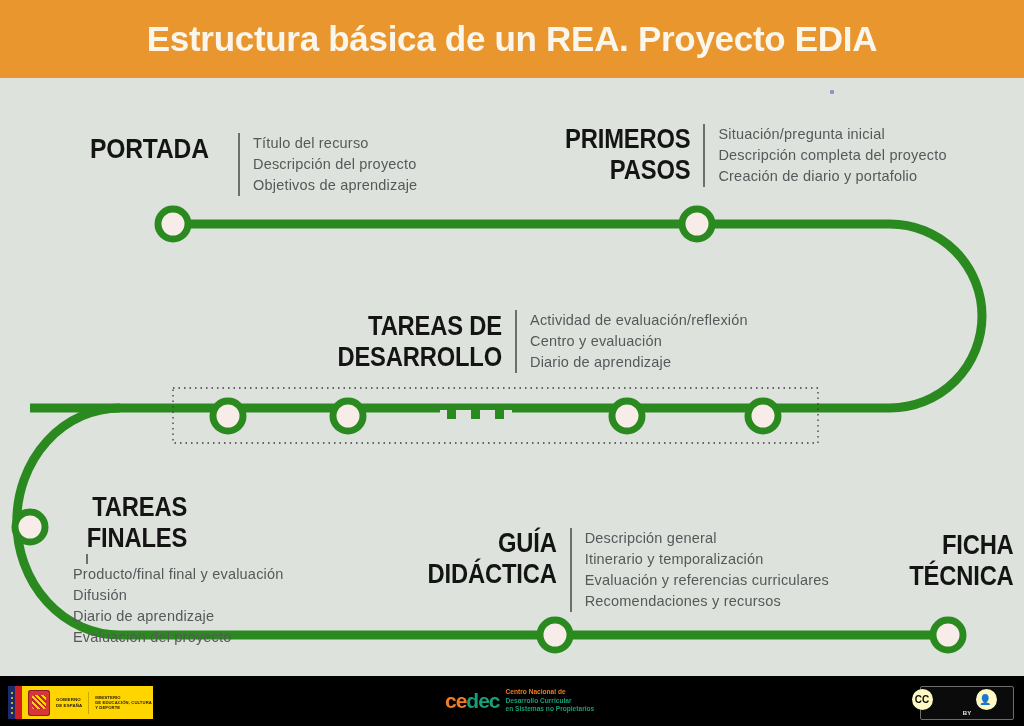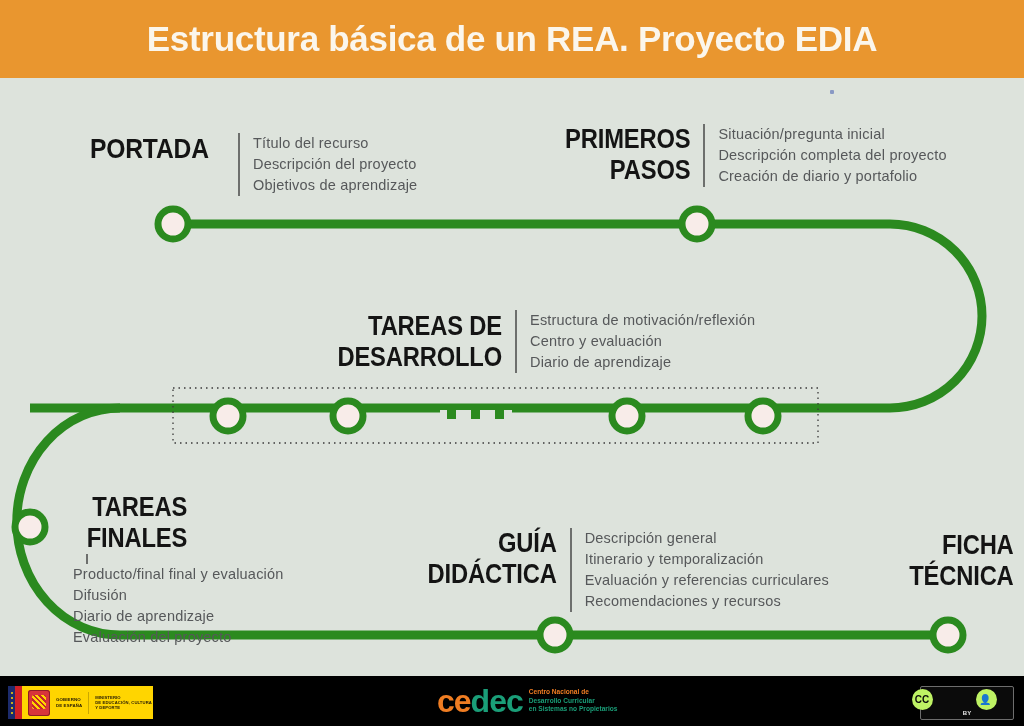--- a/index.html
+++ b/index.html
@@ -104,38 +104,38 @@
   .gob-sep{width:1px;height:22px;background:#caa800;margin:0 6px;flex:none;}
   .min-txt{
     font-size:4.2px;line-height:5.2px;color:#241a05;font-weight:bold;
     font-family:"Liberation Sans", sans-serif;letter-spacing:.1px;max-width:62px;
   }
 
   .cedec-logo{
     position:absolute;left:437px;top:684px;height:34px;
     display:flex;align-items:center;
   }
-  .cedec-word{font-size:32px;font-weight:bold;letter-spacing:-1px;
-    font-family:"Liberation Sans", sans-serif;}
+  .cedec-word{font-size:21px;font-weight:bold;letter-spacing:-1px;
+    font-family:"Liberation Sans", sans-serif;margin-left:8px;}
   .cedec-ce{color:#f07d22;}
   .cedec-dec{color:#1a9e78;}
   .cedec-tag{
     margin-left:6px;font-size:6.6px;line-height:8.4px;font-weight:bold;
     font-family:"Liberation Sans", sans-serif;
   }
   .cedec-tag .l1{color:#f07d22;}
   .cedec-tag .l2,.cedec-tag .l3{color:#1a9e78;}
 
   .cc-badge{
     position:absolute;left:920px;top:686px;width:92px;height:32px;
     background:#0b0b0b;border:1px solid #6d6d6d;border-radius:2px;
     display:flex;align-items:center;justify-content:center;gap:5px;
   }
   .cc-circle{
-    width:21px;height:21px;border-radius:50%;background:#bef264;color:#0b0b0b;
+    width:21px;height:21px;border-radius:50%;background:#fef9c3;color:#0b0b0b;
     display:flex;align-items:center;justify-content:center;
     font-size:10px;font-weight:bold;font-family:"Liberation Sans", sans-serif;margin-left:38px;
   }
   .cc-item{display:flex;flex-direction:column;align-items:center;}
   .cc-sub{font-size:6px;color:#e9e9e9;font-weight:bold;line-height:7px;
     font-family:"Liberation Sans", sans-serif;}
   .cc-spacer{height:7px;}
 </style>
 </head>
 <body>
@@ -198,21 +198,21 @@
     </div>
   </div>
 
   <div class="block" id="block-tareas-desarrollo">
     <div class="heading ta-right">
       <div>TAREAS DE</div>
       <div>DESARROLLO</div>
     </div>
     <div class="divider"></div>
     <div class="details">
-      <div>Estructura de motivación/reflexión</div>
+      <div>Actividad de evaluación/reflexión</div>
       <div>Centro y evaluación</div>
       <div>Diario de aprendizaje</div>
     </div>
   </div>
 
   <div class="block" id="block-tareas-finales">
     <div class="heading ta-right">
       <div>TAREAS</div>
       <div>FINALES</div>
     </div>

